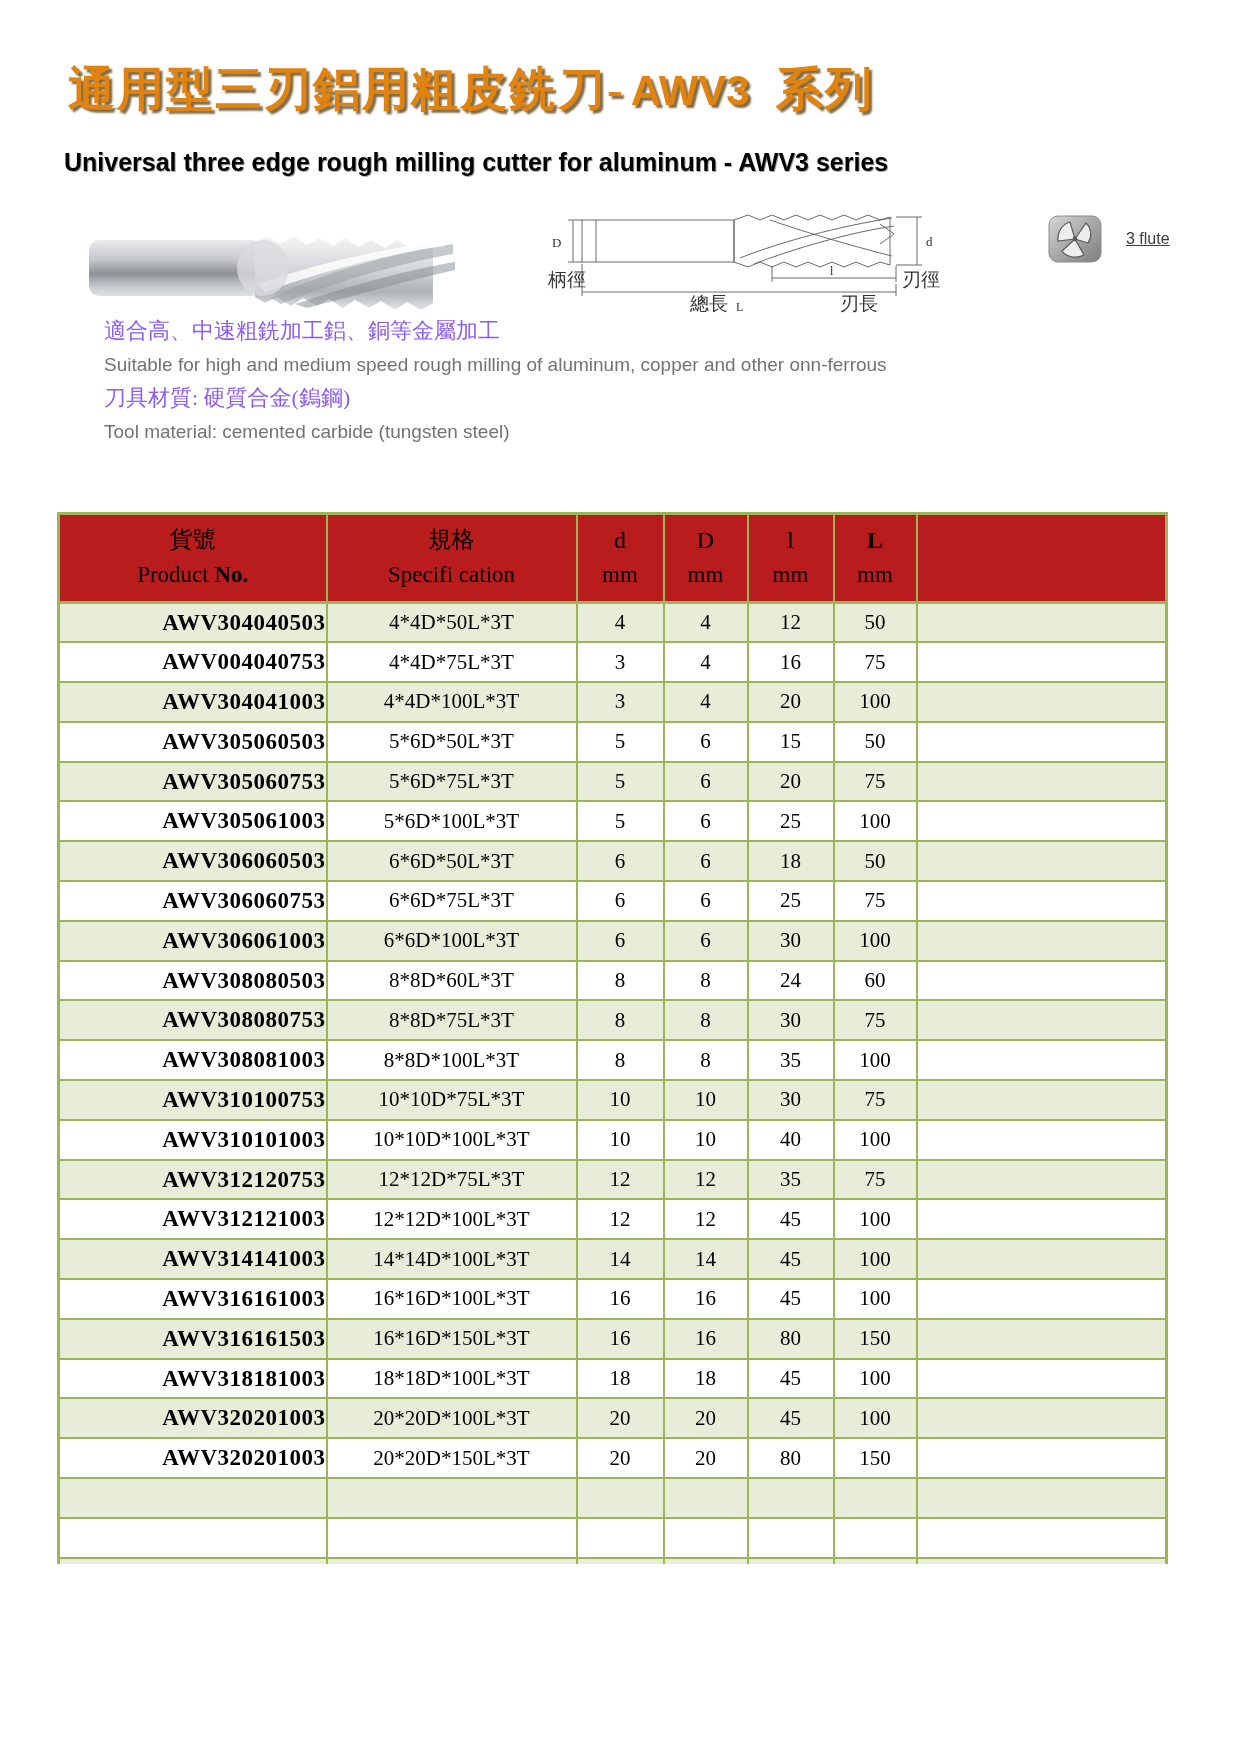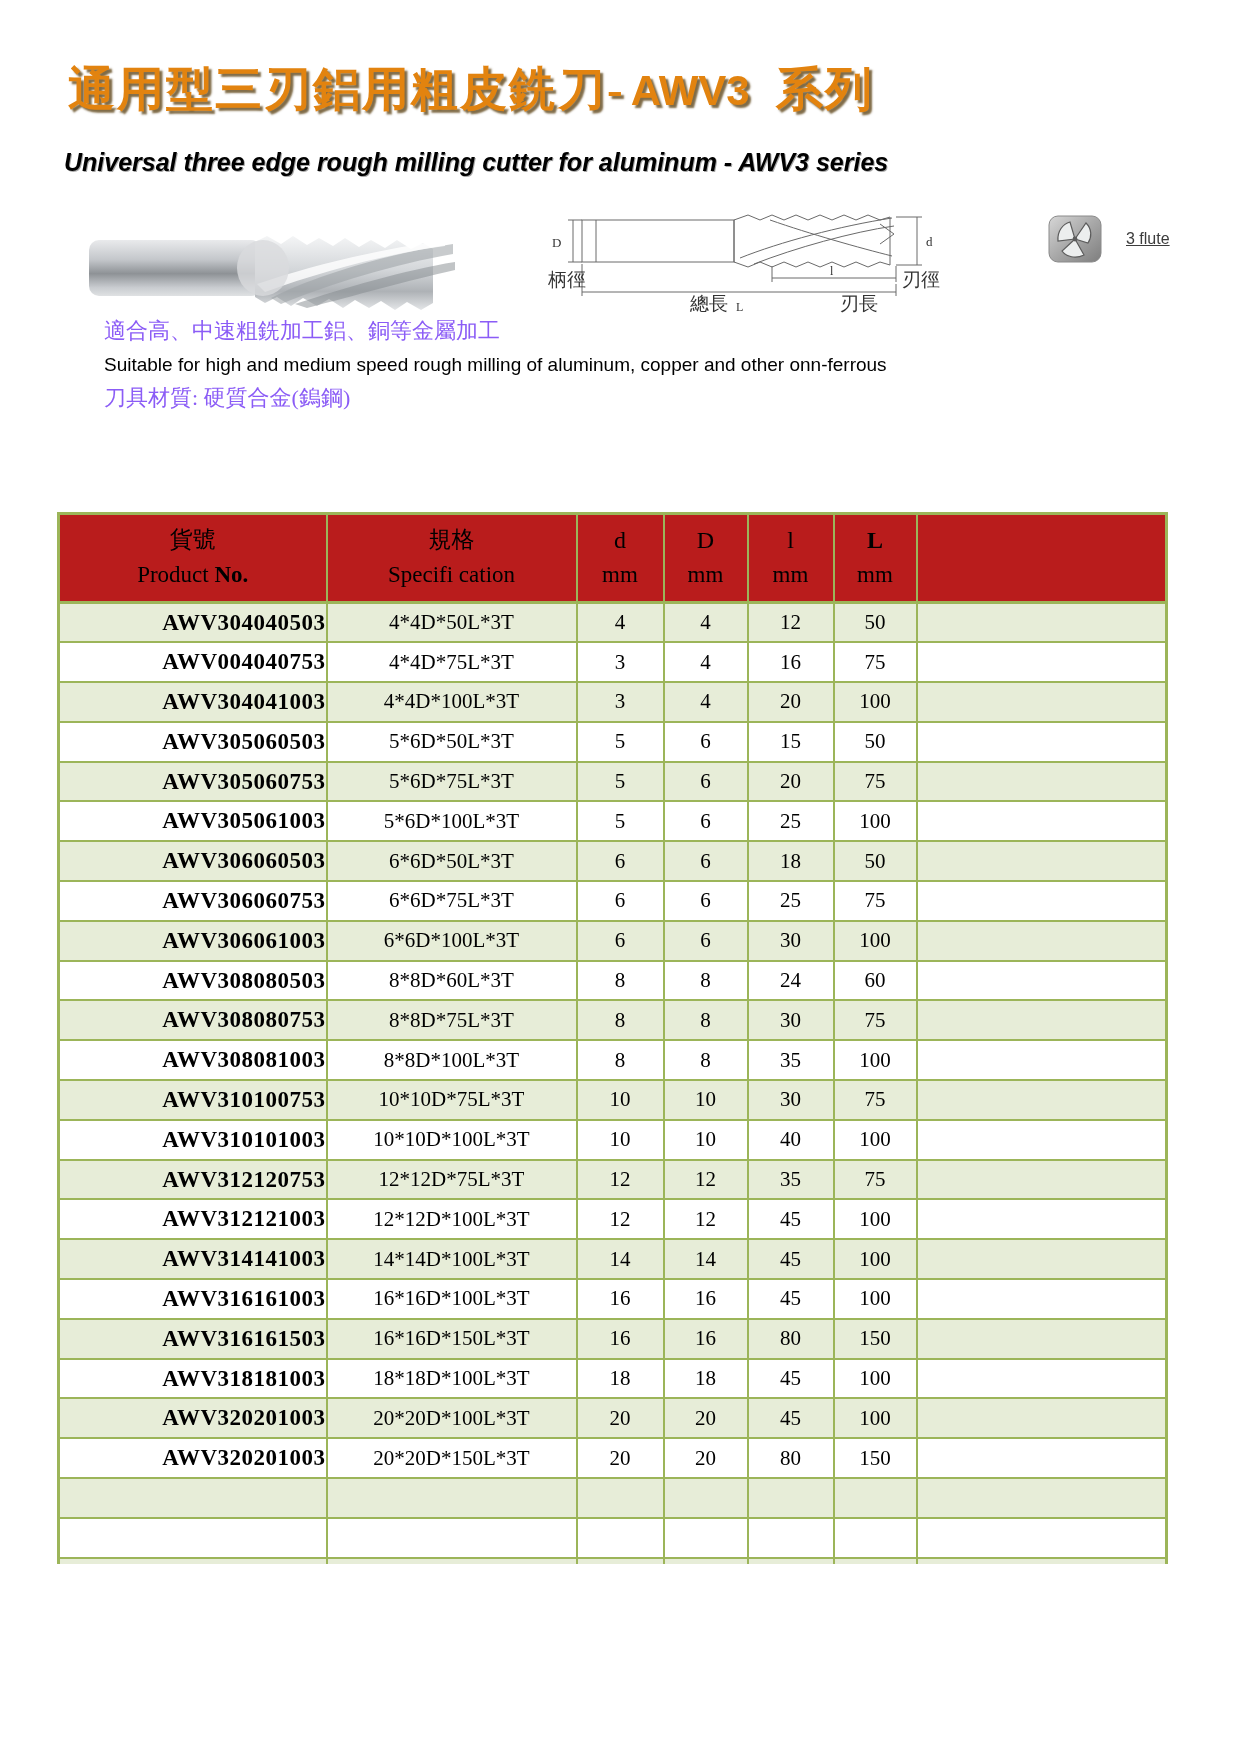--- a/index.html
+++ b/index.html
@@ -21,35 +21,34 @@
   }
   .main-title .model{
     font-family:"Liberation Sans",sans-serif;font-size:42px;letter-spacing:0;
     margin-left:6px;
   }
   .main-title .suffix{margin-left:26px;}
   .subtitle{
     position:absolute;left:64px;top:148px;margin:0;
     font-size:25px;font-weight:bold;color:#000;white-space:nowrap;
     text-shadow:1px 1px 0 rgba(0,0,0,0.35);
-    font-style:italic;
   }
   
   .photo-wrap{position:absolute;left:85px;top:224px;width:376px;height:88px;}
   .drawing-wrap{position:absolute;left:540px;top:190px;width:400px;height:125px;}
   .flute-badge{position:absolute;left:1048px;top:214px;width:190px;height:50px;display:flex;align-items:center;gap:24px;}
   .flute-badge .txt{
     font-size:16px;color:#3c3c3c;text-decoration:underline;
     font-family:"Liberation Sans",sans-serif;
   }
   
   .desc{position:absolute;left:104px;top:314px;width:1000px;}
   .desc p{margin:0;white-space:nowrap;}
   .desc .zh{font-family:"Liberation Serif",serif;font-size:22px;line-height:34px;color:#8b5cf6;}
-  .desc .en{font-family:"Liberation Sans",sans-serif;font-size:19px;line-height:33px;color:#000000;}
+  .desc .en{font-family:"Liberation Sans",sans-serif;font-size:19px;line-height:33px;color:#737373;}
   
   .ptable{
     position:absolute;left:57px;top:512px;width:1108px;
     border-collapse:collapse;table-layout:fixed;
     font-family:"Liberation Serif",serif;
   }
   .ptable th,.ptable td{
     border:2px solid var(--tborder);
     text-align:center;vertical-align:middle;padding:0;overflow:hidden;
   }
@@ -162,20 +161,21 @@
       </g>
       <circle cx="27" cy="24" r="2.4" fill="#5c5c5c"></circle>
     </svg>
     <span class="txt">3 flute</span>
   </div>
 
   <div class="desc">
     <p class="zh">適合高、中速粗銑加工鋁、銅等金屬加工</p>
     <p class="en">Suitable for high and medium speed rough milling of aluminum, copper and other onn-ferrous</p>
     <p class="zh">刀具材質: 硬質合金(鎢鋼)</p>
+    <p class="en">Tool material: cemented carbide (tungsten steel)</p>
   </div>
 
   <table class="ptable">
     <colgroup>
       <col style="width:268px">
         <col style="width:250px">
         <col style="width:87px">
       <col style="width:84px">
         <col style="width:86px">
         <col style="width:83px">

